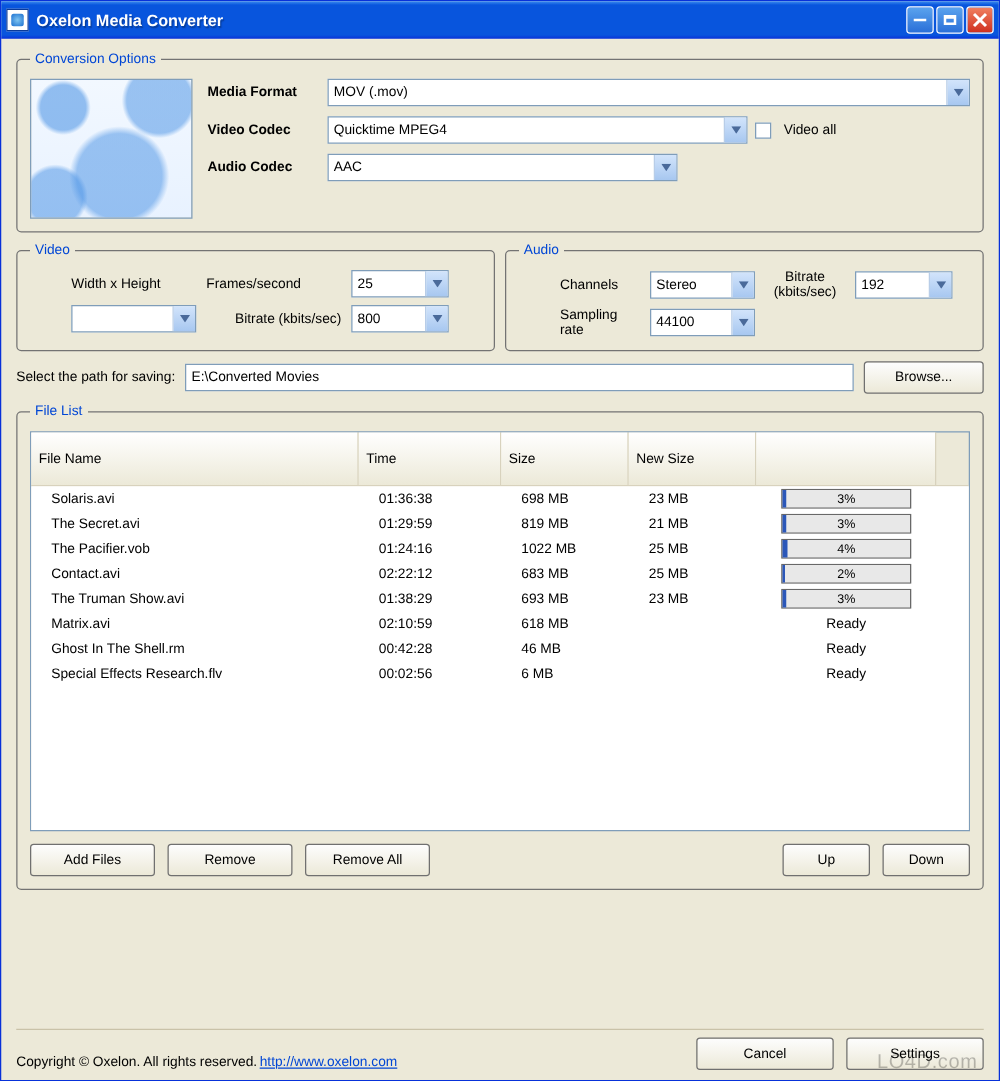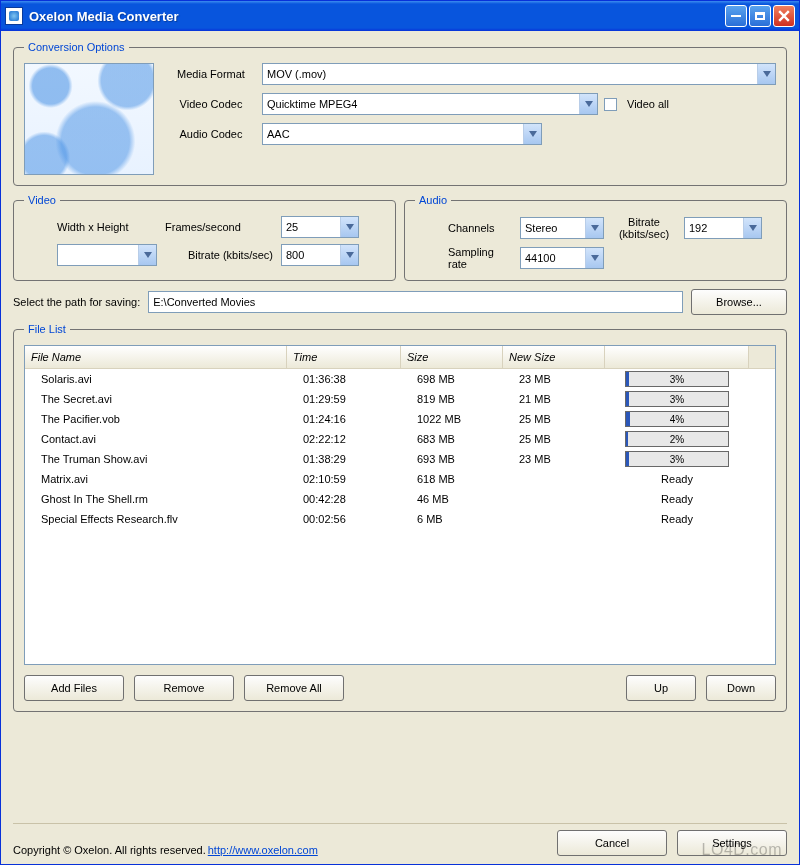--- a/index.html
+++ b/index.html
@@ -102,21 +102,21 @@
     border: 1px solid #7f9db9;
     background:
       radial-gradient(circle at 20% 20%, rgba(80,150,230,.6) 0 18px, transparent 22px),
       radial-gradient(circle at 80% 15%, rgba(80,150,230,.55) 0 26px, transparent 30px),
       radial-gradient(circle at 55% 70%, rgba(80,150,230,.55) 0 34px, transparent 40px),
       radial-gradient(circle at 15% 85%, rgba(80,150,230,.55) 0 22px, transparent 26px),
       linear-gradient(#f2f8ff,#e8f2ff);
   }
   .conv-fields { flex: 1; display: flex; flex-direction: column; gap: 8px; }
   .conv-fields .line { display: flex; align-items: center; gap: 6px; }
-  .conv-fields .line .lbl { width: 90px; text-align: center; }
+  .conv-fields .line .lbl { width: 90px; text-align: left; font-weight: bold; }
 
   .hpair { display: flex; gap: 8px; }
   .hpair > fieldset { flex: 1; }
 
   .video-grid, .audio-grid { display: grid; align-items: center; gap: 6px 8px; margin-left: 33px; }
   .video-grid { grid-template-columns: 100px 108px 78px; }
   .audio-grid { grid-template-columns: 64px 84px 64px 78px; }
 
   .path-row { display: flex; align-items: center; gap: 8px; }
   .path-row .textin { flex: 1; }
@@ -141,24 +141,23 @@
     font-size: 11px;
   }
   .lv-header {
     display: grid;
     grid-template-columns: 262px 114px 102px 102px 144px 10px;
     border-bottom: 1px solid #d8d2bd;
   }
   .lv-header .hcell {
     background: linear-gradient(#ffffff,#ece9d8);
     border-right: 1px solid #d8d2bd;
-    padding: 5px 6px;
+    padding: 15px 6px;
     text-align: left;
     cursor: pointer;
-    font-style: italic;
   }
   .lv-header .hcell.center { text-align: center; }
   .lv-body { flex: 1; overflow: hidden; background: #fff; }
   .lv-row {
     display: grid;
     grid-template-columns: 262px 114px 102px 102px 144px 10px;
     height: 20px;
     align-items: center;
   }
   .lv-row .cell { padding: 0 16px; white-space: nowrap; overflow: hidden; }

